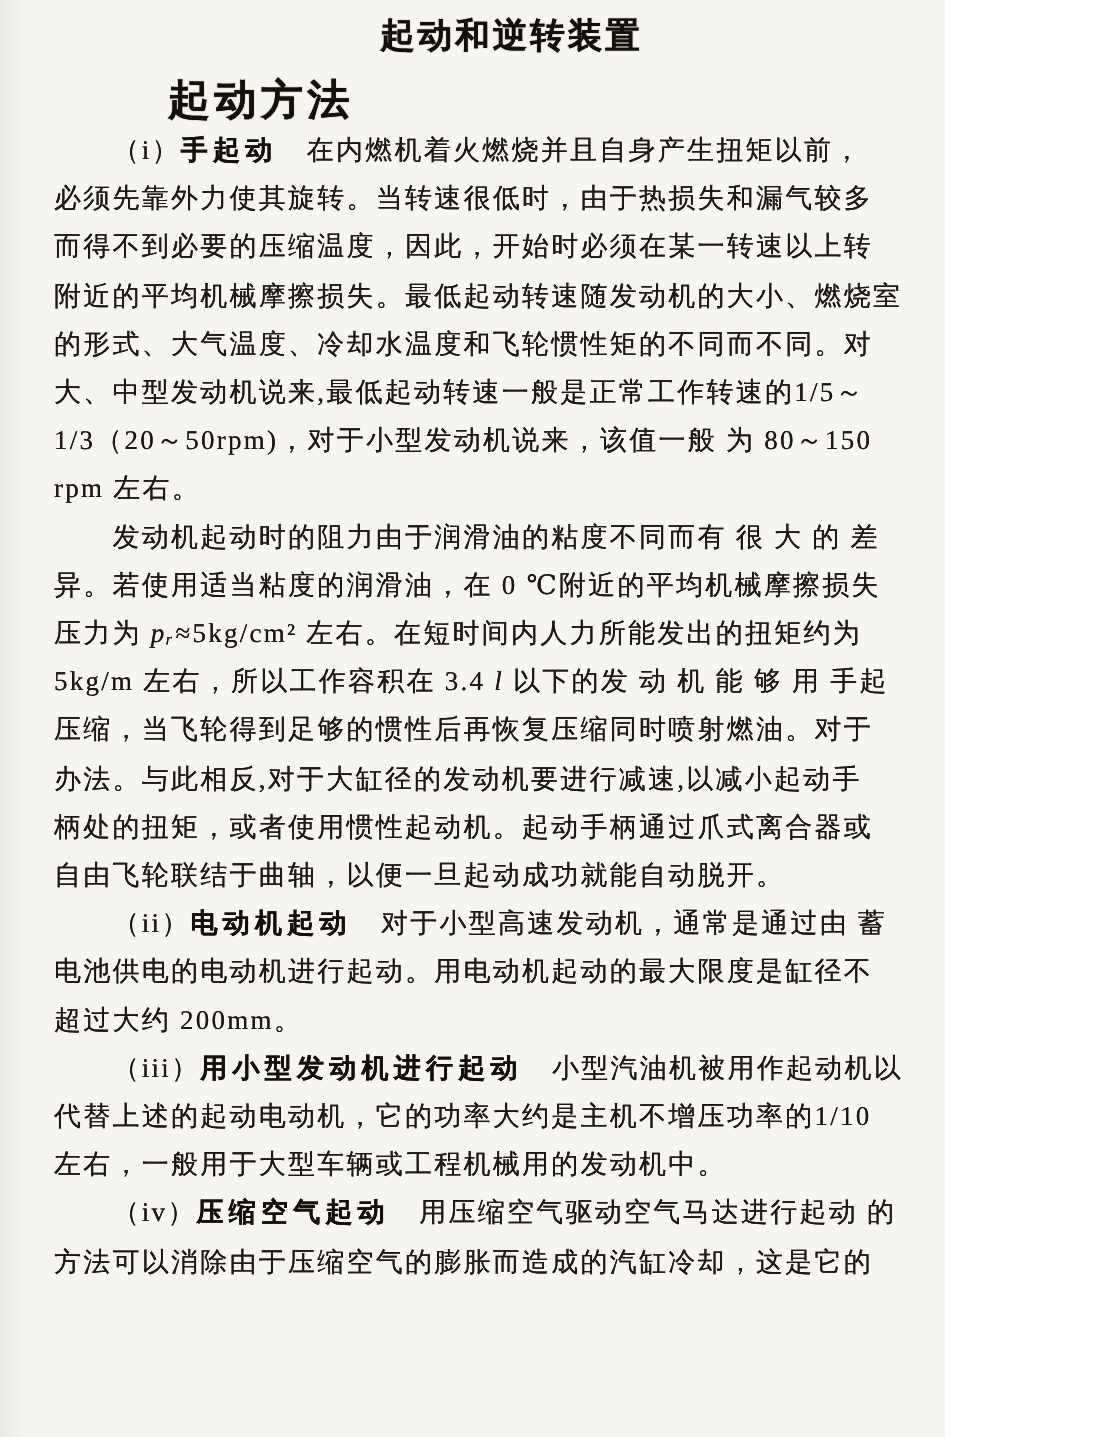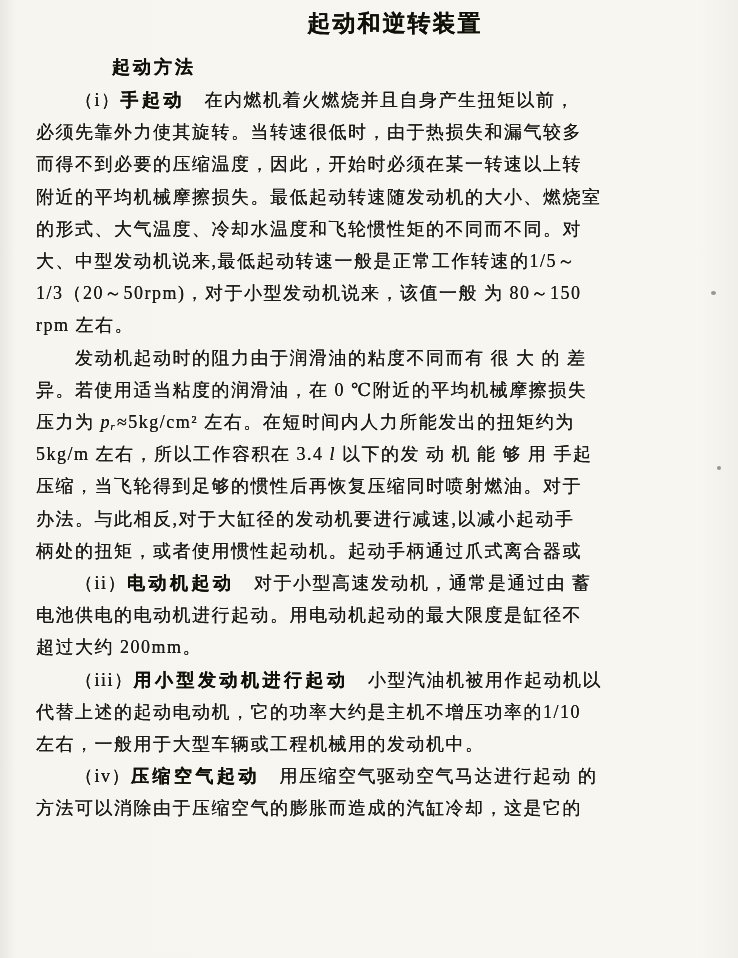--- a/index.html
+++ b/index.html
@@ -1,18 +1,18 @@
 <!DOCTYPE html>
 <html><head>
 <meta charset="utf-8">
 <style>
   html, body { margin: 0; padding: 0; }
   .page {
     position: relative;
-    width: 738px;
+    width: 630px;
     height: 958px;
     overflow: hidden;
     background: linear-gradient(90deg, #e9e7e1 0px, #f6f5f0 16px, #f7f6f1 700px, #f1efe9 738px);
     font-family: "Liberation Serif", "DejaVu Serif", serif;
     color: #1c1916;
   }
   .title {
     position: relative;
     left: 26px;
     padding-top: 9px;
@@ -22,21 +22,21 @@
     font-size: 23px;
     line-height: 28px;
     letter-spacing: 2px;
     color: #121009;
     text-shadow: 0 0 0.6px currentColor;
   }
   .heading {
     margin: 17px 16px 0 112px;
     font-family: "Liberation Sans", "DejaVu Sans", sans-serif;
     font-weight: bold;
-    font-size: 18px;
+    font-size: 28px;
     line-height: 26px;
     letter-spacing: 3px;
     color: #121009;
     text-shadow: 0 0 0.6px currentColor;
   }
   .body {
     margin: 4px 30px 0 36px;
     font-size: 18px;
     line-height: 32.2px;
     letter-spacing: 1.5px;
@@ -74,20 +74,21 @@
       <div class="line"><span class="run">大、中型发动机说来,最低起动转速一般是正常工作转速的1/5～</span></div>
       <div class="line"><span class="run">1/3（20～50rpm)，对于小型发动机说来，该值一般 为 80～150</span></div>
       <div class="line"><span class="run">rpm 左右。</span></div>
       <div class="line"><span class="run">　　发动机起动时的阻力由于润滑油的粘度不同而有 很 大 的 差</span></div>
       <div class="line"><span class="run">异。若使用适当粘度的润滑油，在 0 ℃附近的平均机械摩擦损失</span></div>
       <div class="line"><span class="run">压力为 </span><span class="run i">pᵣ</span><span class="run">≈5kg/cm² 左右。在短时间内人力所能发出的扭矩约为</span></div>
       <div class="line"><span class="run">5kg/m 左右，所以工作容积在 3.4 </span><span class="run i">l</span><span class="run"> 以下的发 动 机 能 够 用 手起</span></div>
       <div class="line"><span class="run">压缩，当飞轮得到足够的惯性后再恢复压缩同时喷射燃油。对于</span></div>
       <div class="line"><span class="run">办法。与此相反,对于大缸径的发动机要进行减速,以减小起动手</span></div>
       <div class="line"><span class="run">柄处的扭矩，或者使用惯性起动机。起动手柄通过爪式离合器或</span></div>
+      <div class="line"><span class="run">自由飞轮联结于曲轴，以便一旦起动成功就能自动脱开。</span></div>
       <div class="line"><span class="run">　　（ii）</span><span class="run b">电动机起动</span><span class="run">　对于小型高速发动机，通常是通过由 蓄</span></div>
       <div class="line"><span class="run">电池供电的电动机进行起动。用电动机起动的最大限度是缸径不</span></div>
       <div class="line"><span class="run">超过大约 200mm。</span></div>
       <div class="line"><span class="run">　　（iii）</span><span class="run b">用小型发动机进行起动</span><span class="run">　小型汽油机被用作起动机以</span></div>
       <div class="line"><span class="run">代替上述的起动电动机，它的功率大约是主机不增压功率的1/10</span></div>
       <div class="line"><span class="run">左右，一般用于大型车辆或工程机械用的发动机中。</span></div>
       <div class="line"><span class="run">　　（iv）</span><span class="run b">压缩空气起动</span><span class="run">　用压缩空气驱动空气马达进行起动 的</span></div>
       <div class="line"><span class="run">方法可以消除由于压缩空气的膨胀而造成的汽缸冷却，这是它的</span></div>
     </div>
   <div class="speck speck1"></div>

